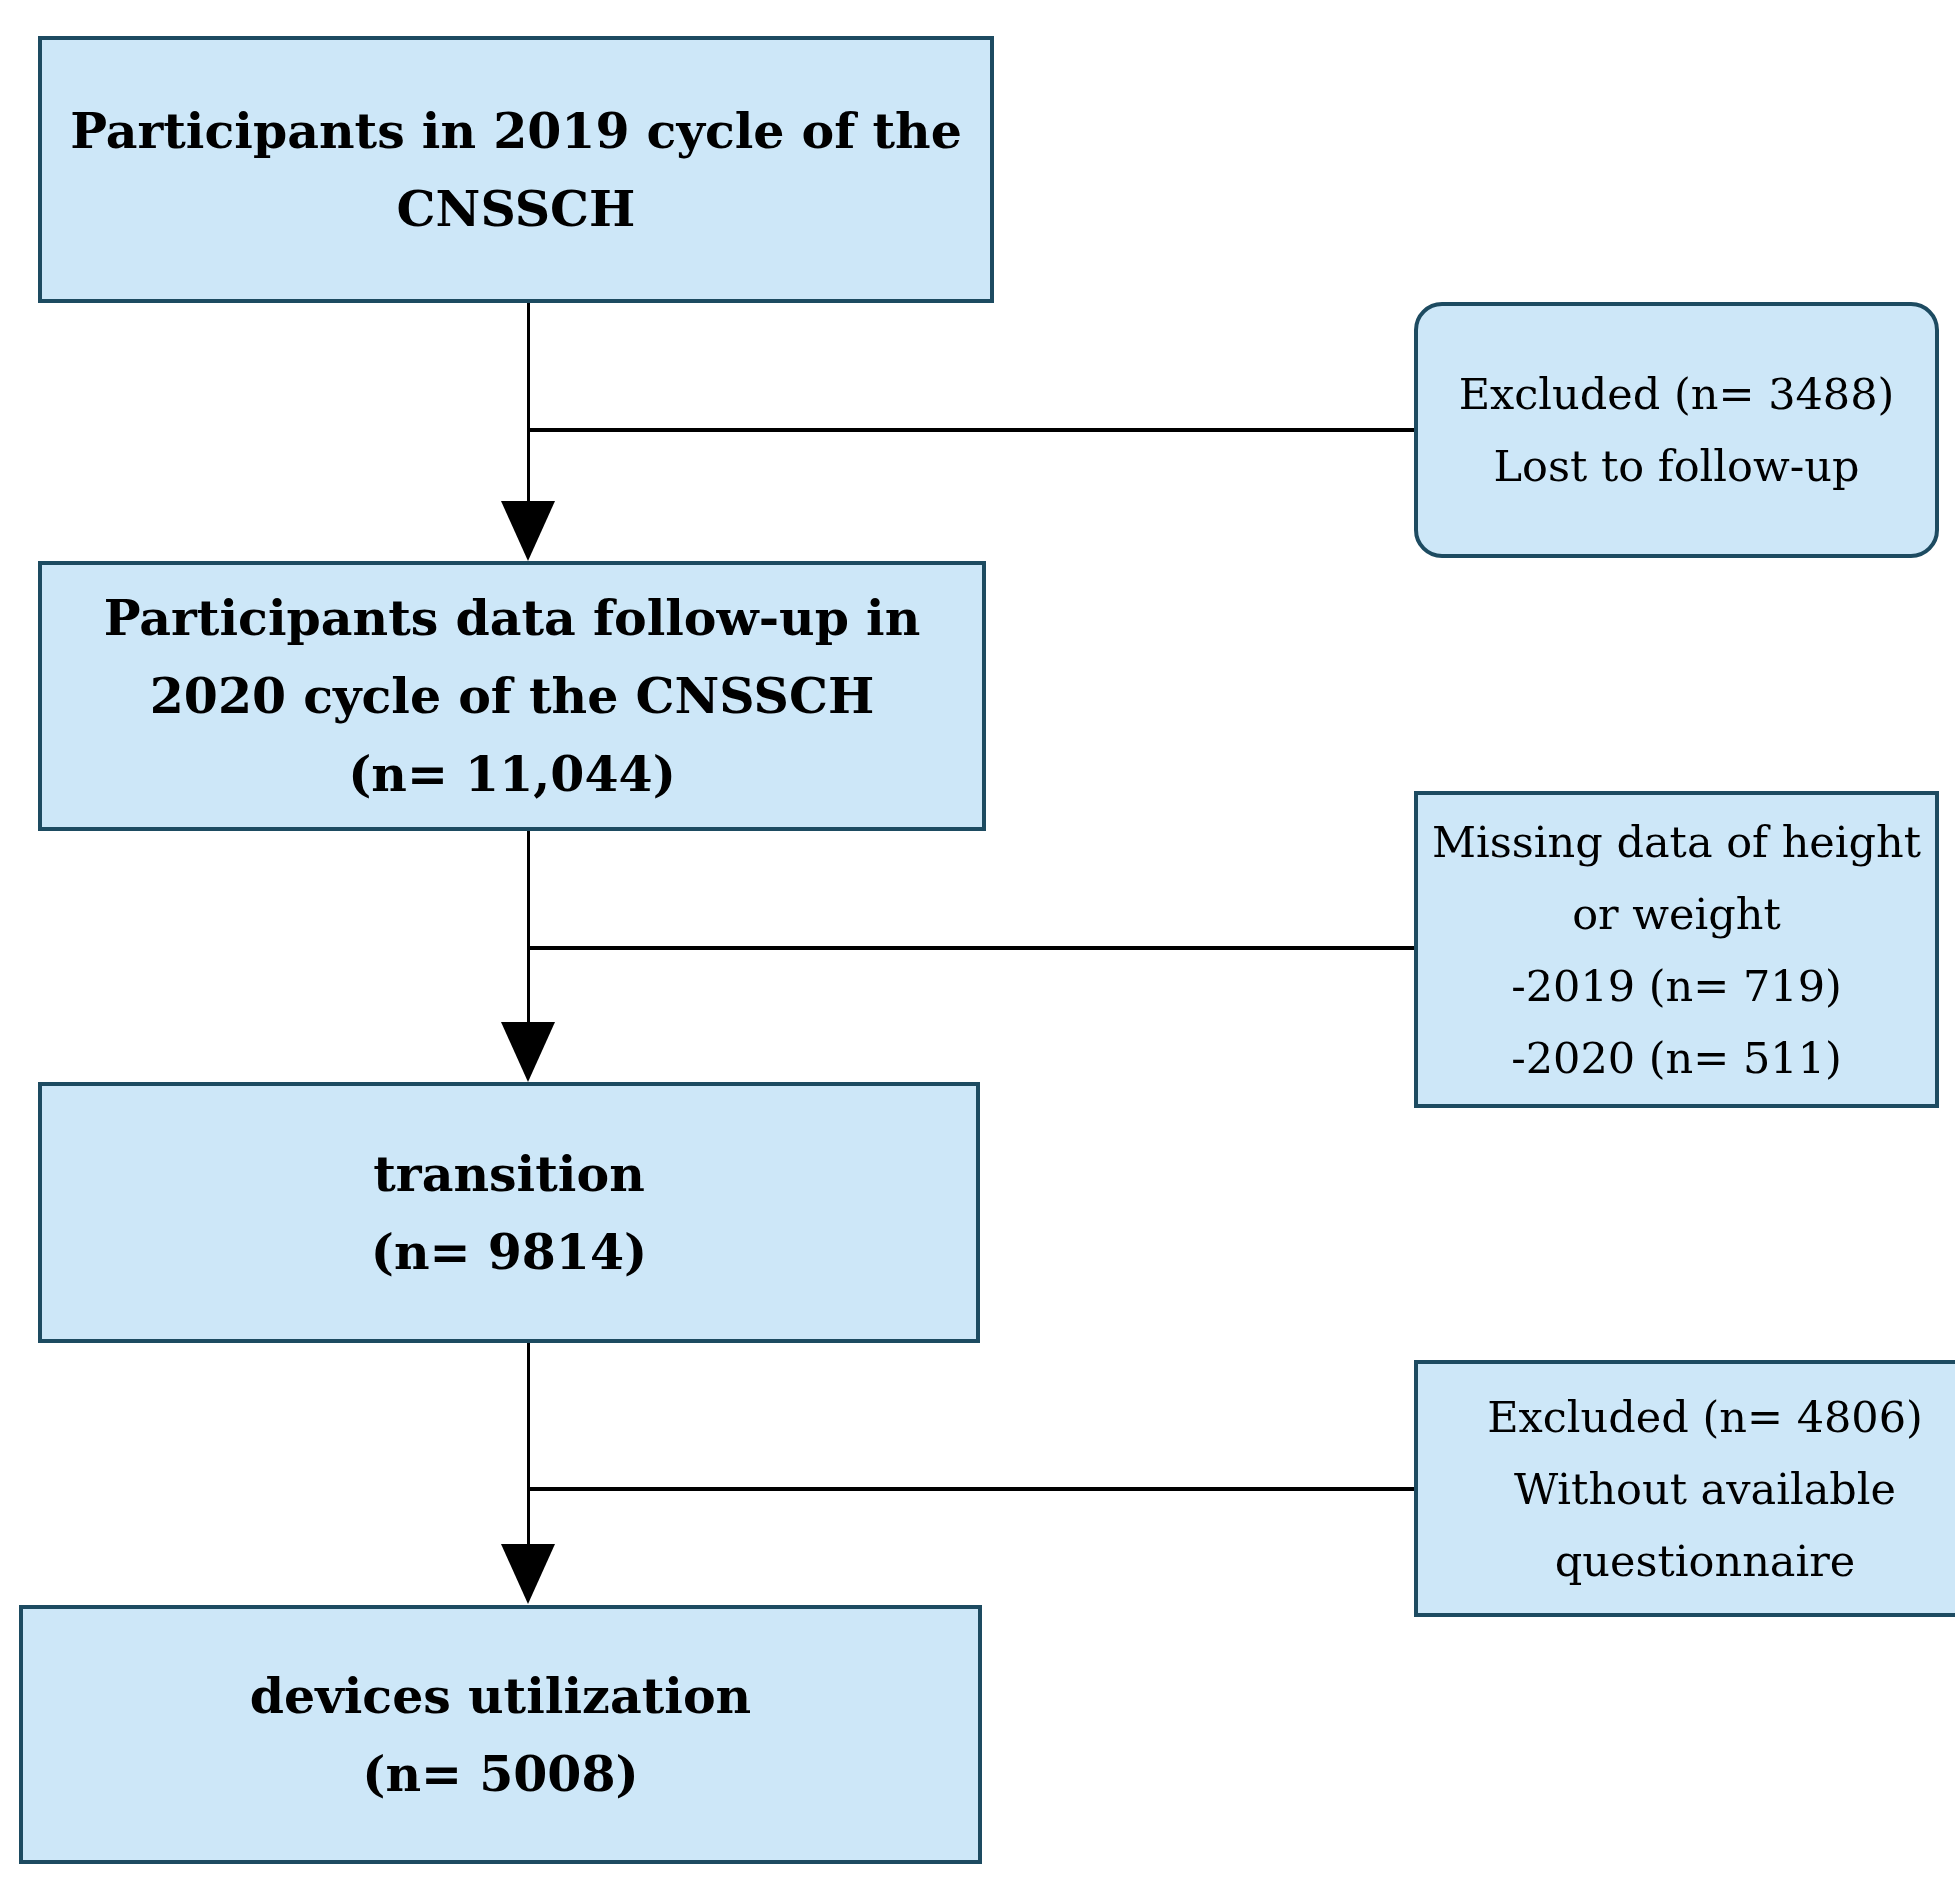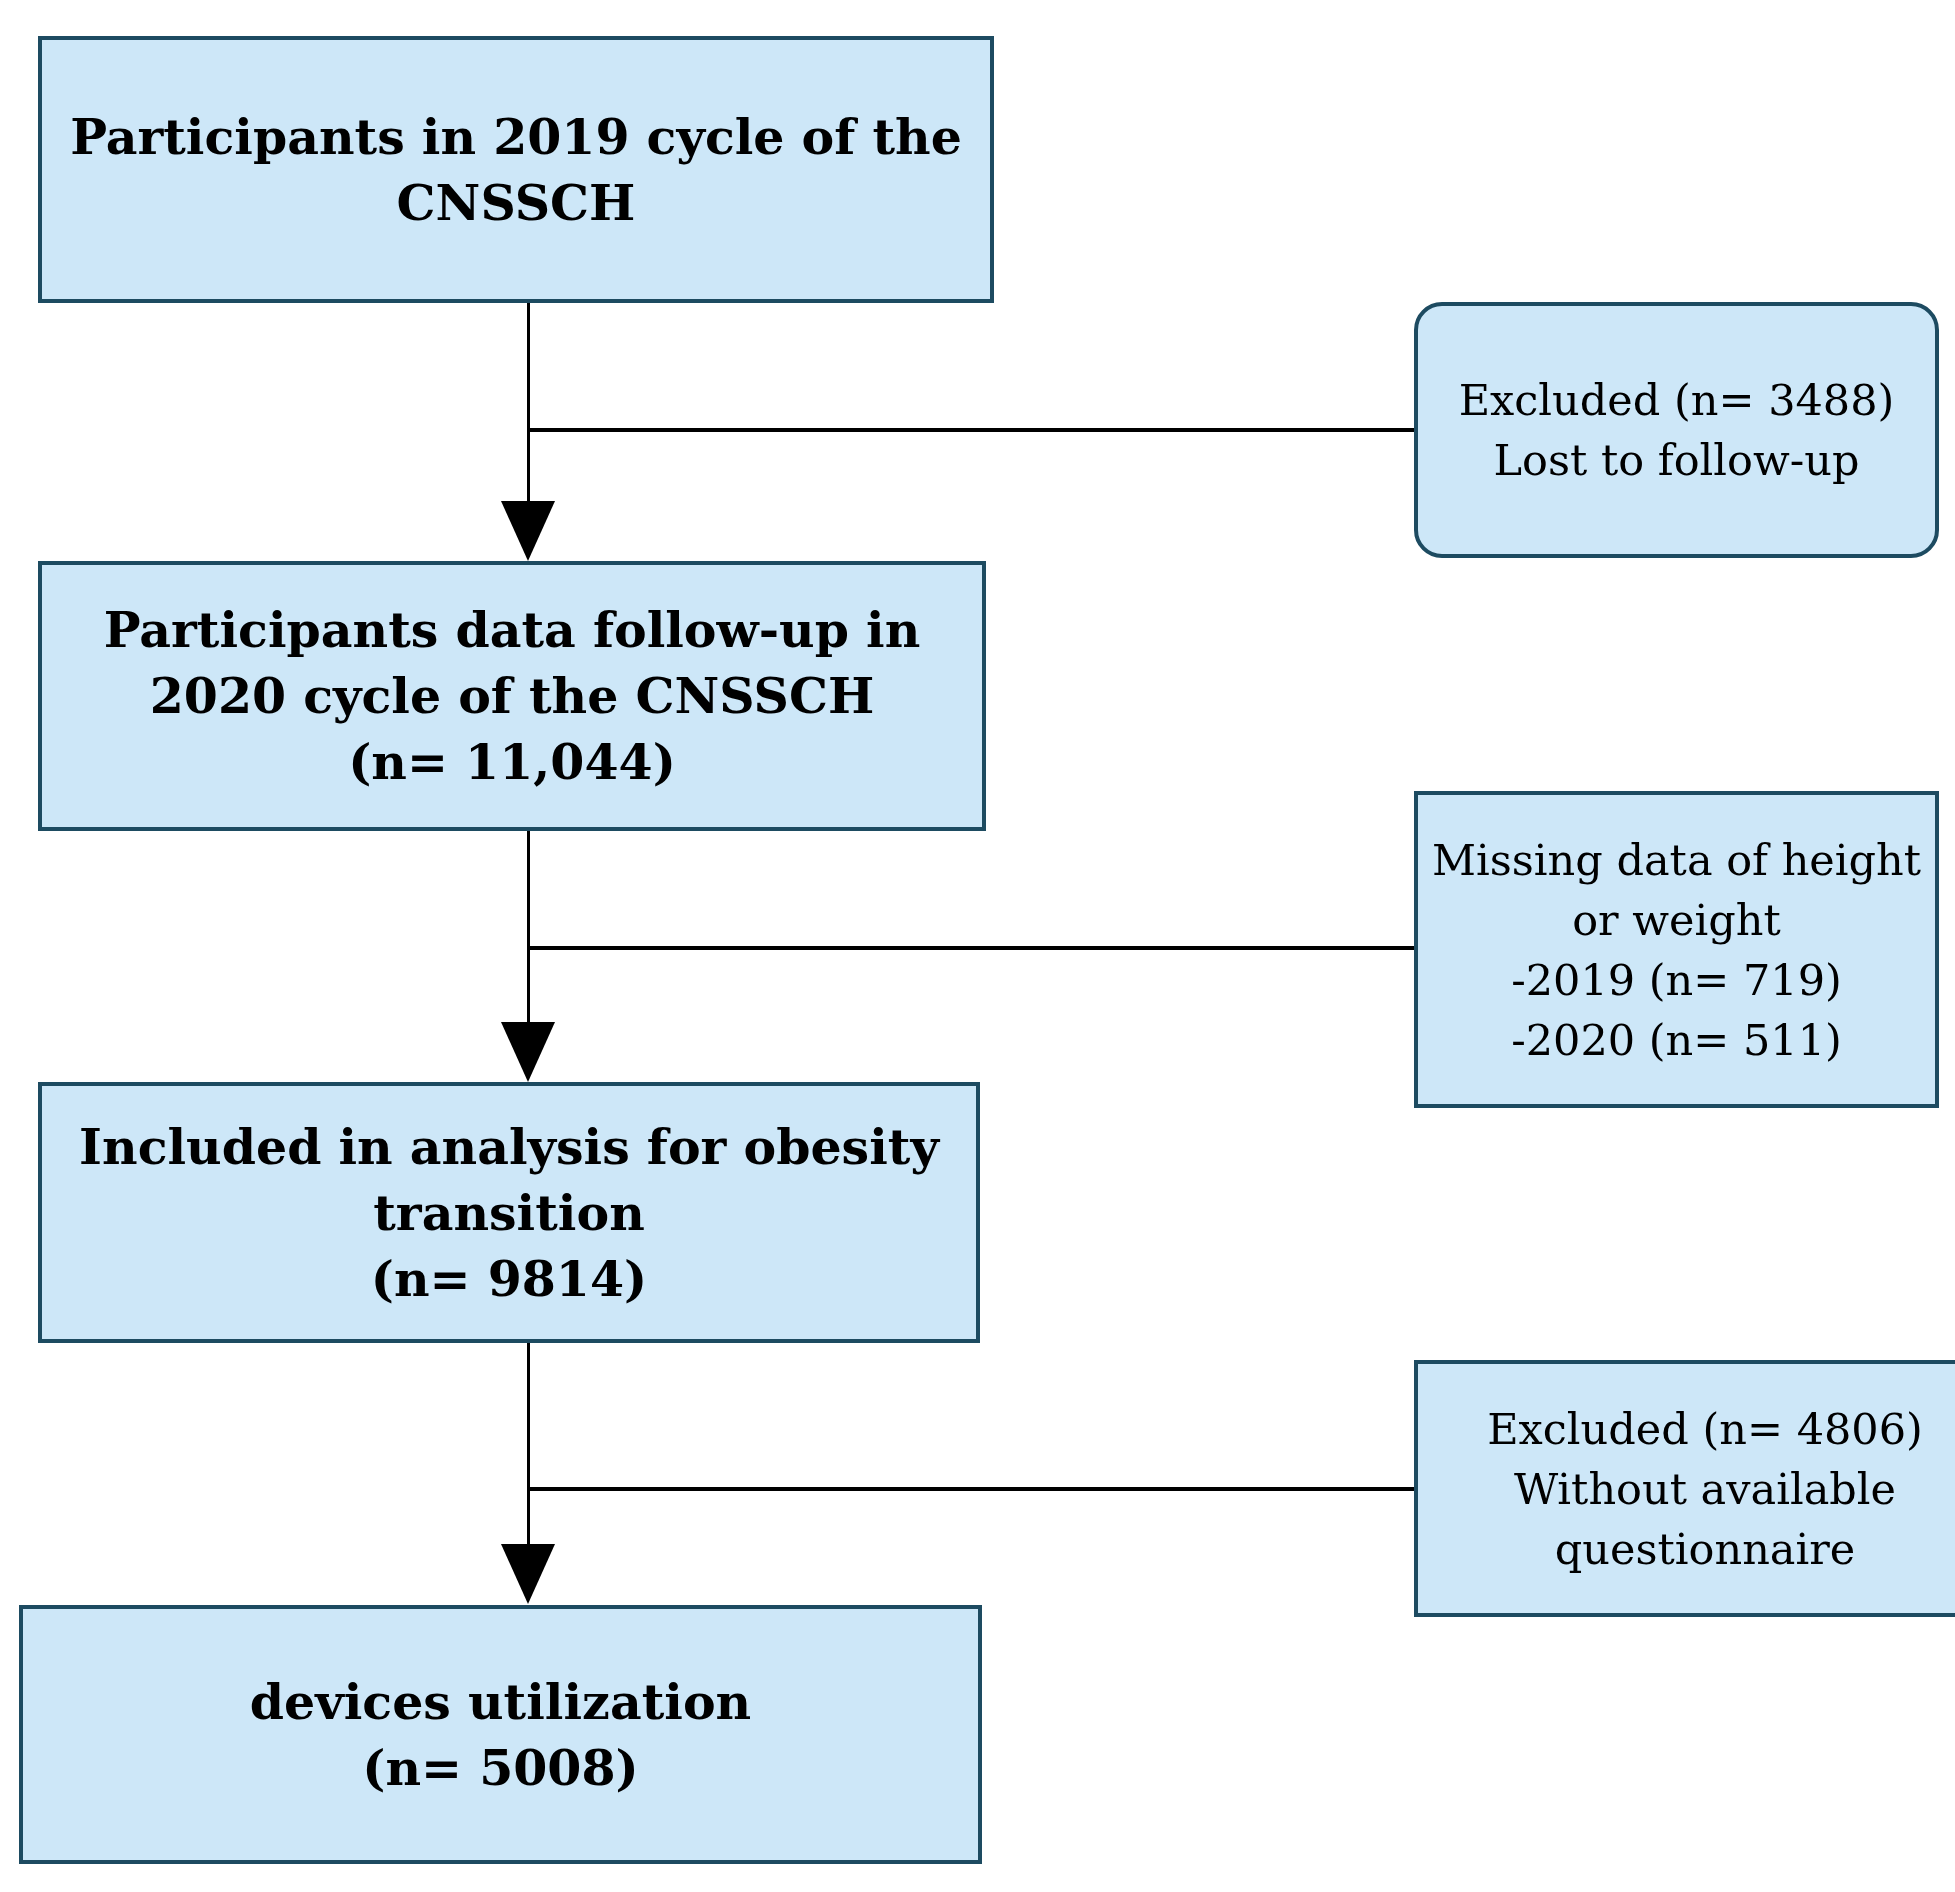--- a/index.html
+++ b/index.html
@@ -22,20 +22,21 @@
   }
   .box {
     position: absolute;
     background: var(--box-fill);
     border: 4.8px solid var(--box-border);
     display: flex;
     flex-direction: column;
     justify-content: center;
     align-items: center;
     text-align: center;
+    gap: 12px;
   }
   .box .line { white-space: nowrap; }
   .main-box { font-weight: bold; font-size: 49px; line-height: 66px; }
   .side-box { font-weight: normal; font-size: 43px; line-height: 60px; }
 
   
   #b1 { left: 38px;  top: 36px;   width: 956px; height: 267px; }
   #b2 { left: 38px;  top: 561px;  width: 948px; height: 270px; }
   #b3 { left: 38px;  top: 1082px; width: 942px; height: 261px; }
   #b4 { left: 19px;  top: 1605px; width: 963px; height: 259px; }
@@ -97,21 +98,20 @@
   <div class="arrowhead" id="a2"></div>
 
   <div class="box side-box" id="s2">
     <div class="line">Missing data of height</div>
     <div class="line">or weight</div>
     <div class="line">-2019 (n= 719)</div>
     <div class="line">-2020 (n= 511)</div>
   </div>
 
   <div class="box main-box" id="b3">
-    <div class="line">Included in analysis for obesity</div>
     <div class="line">transition</div>
     <div class="line">(n= 9814)</div>
   </div>
 
   <div class="vline" id="v3"></div>
   <div class="hline" id="h3"></div>
   <div class="arrowhead" id="a3"></div>
 
   <div class="box side-box" id="s3">
     <div class="line">Excluded (n= 4806)</div>

